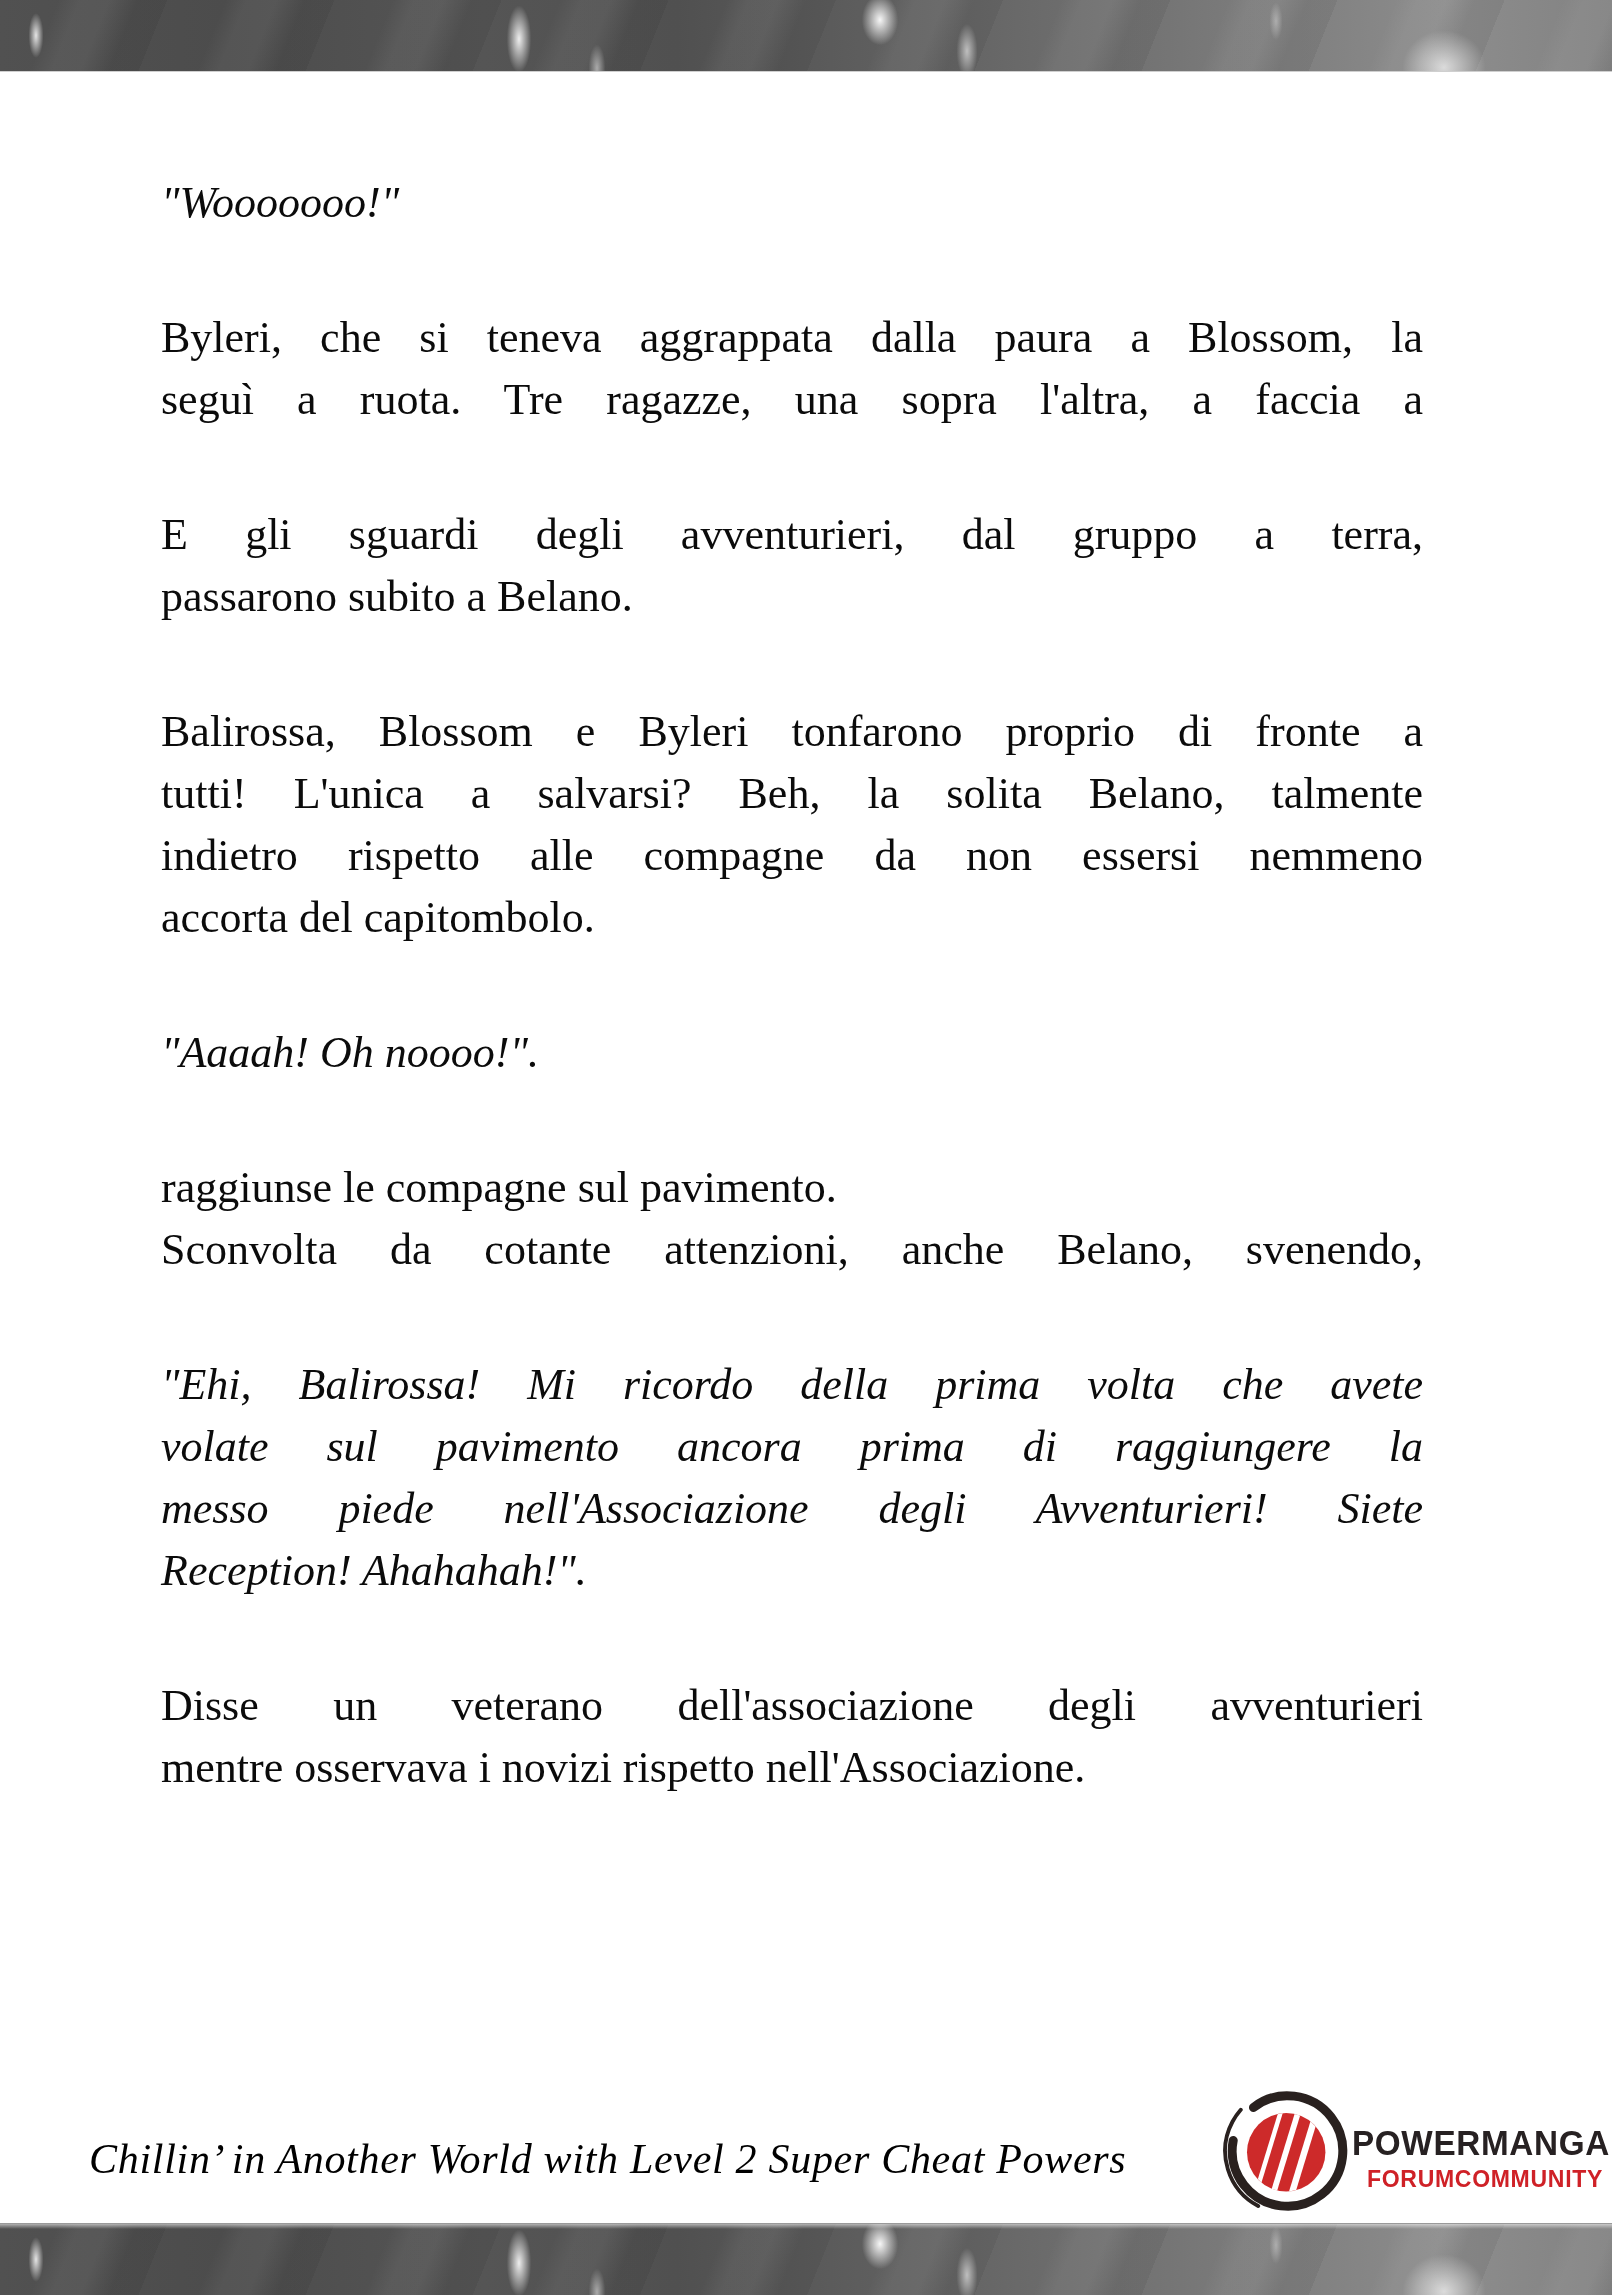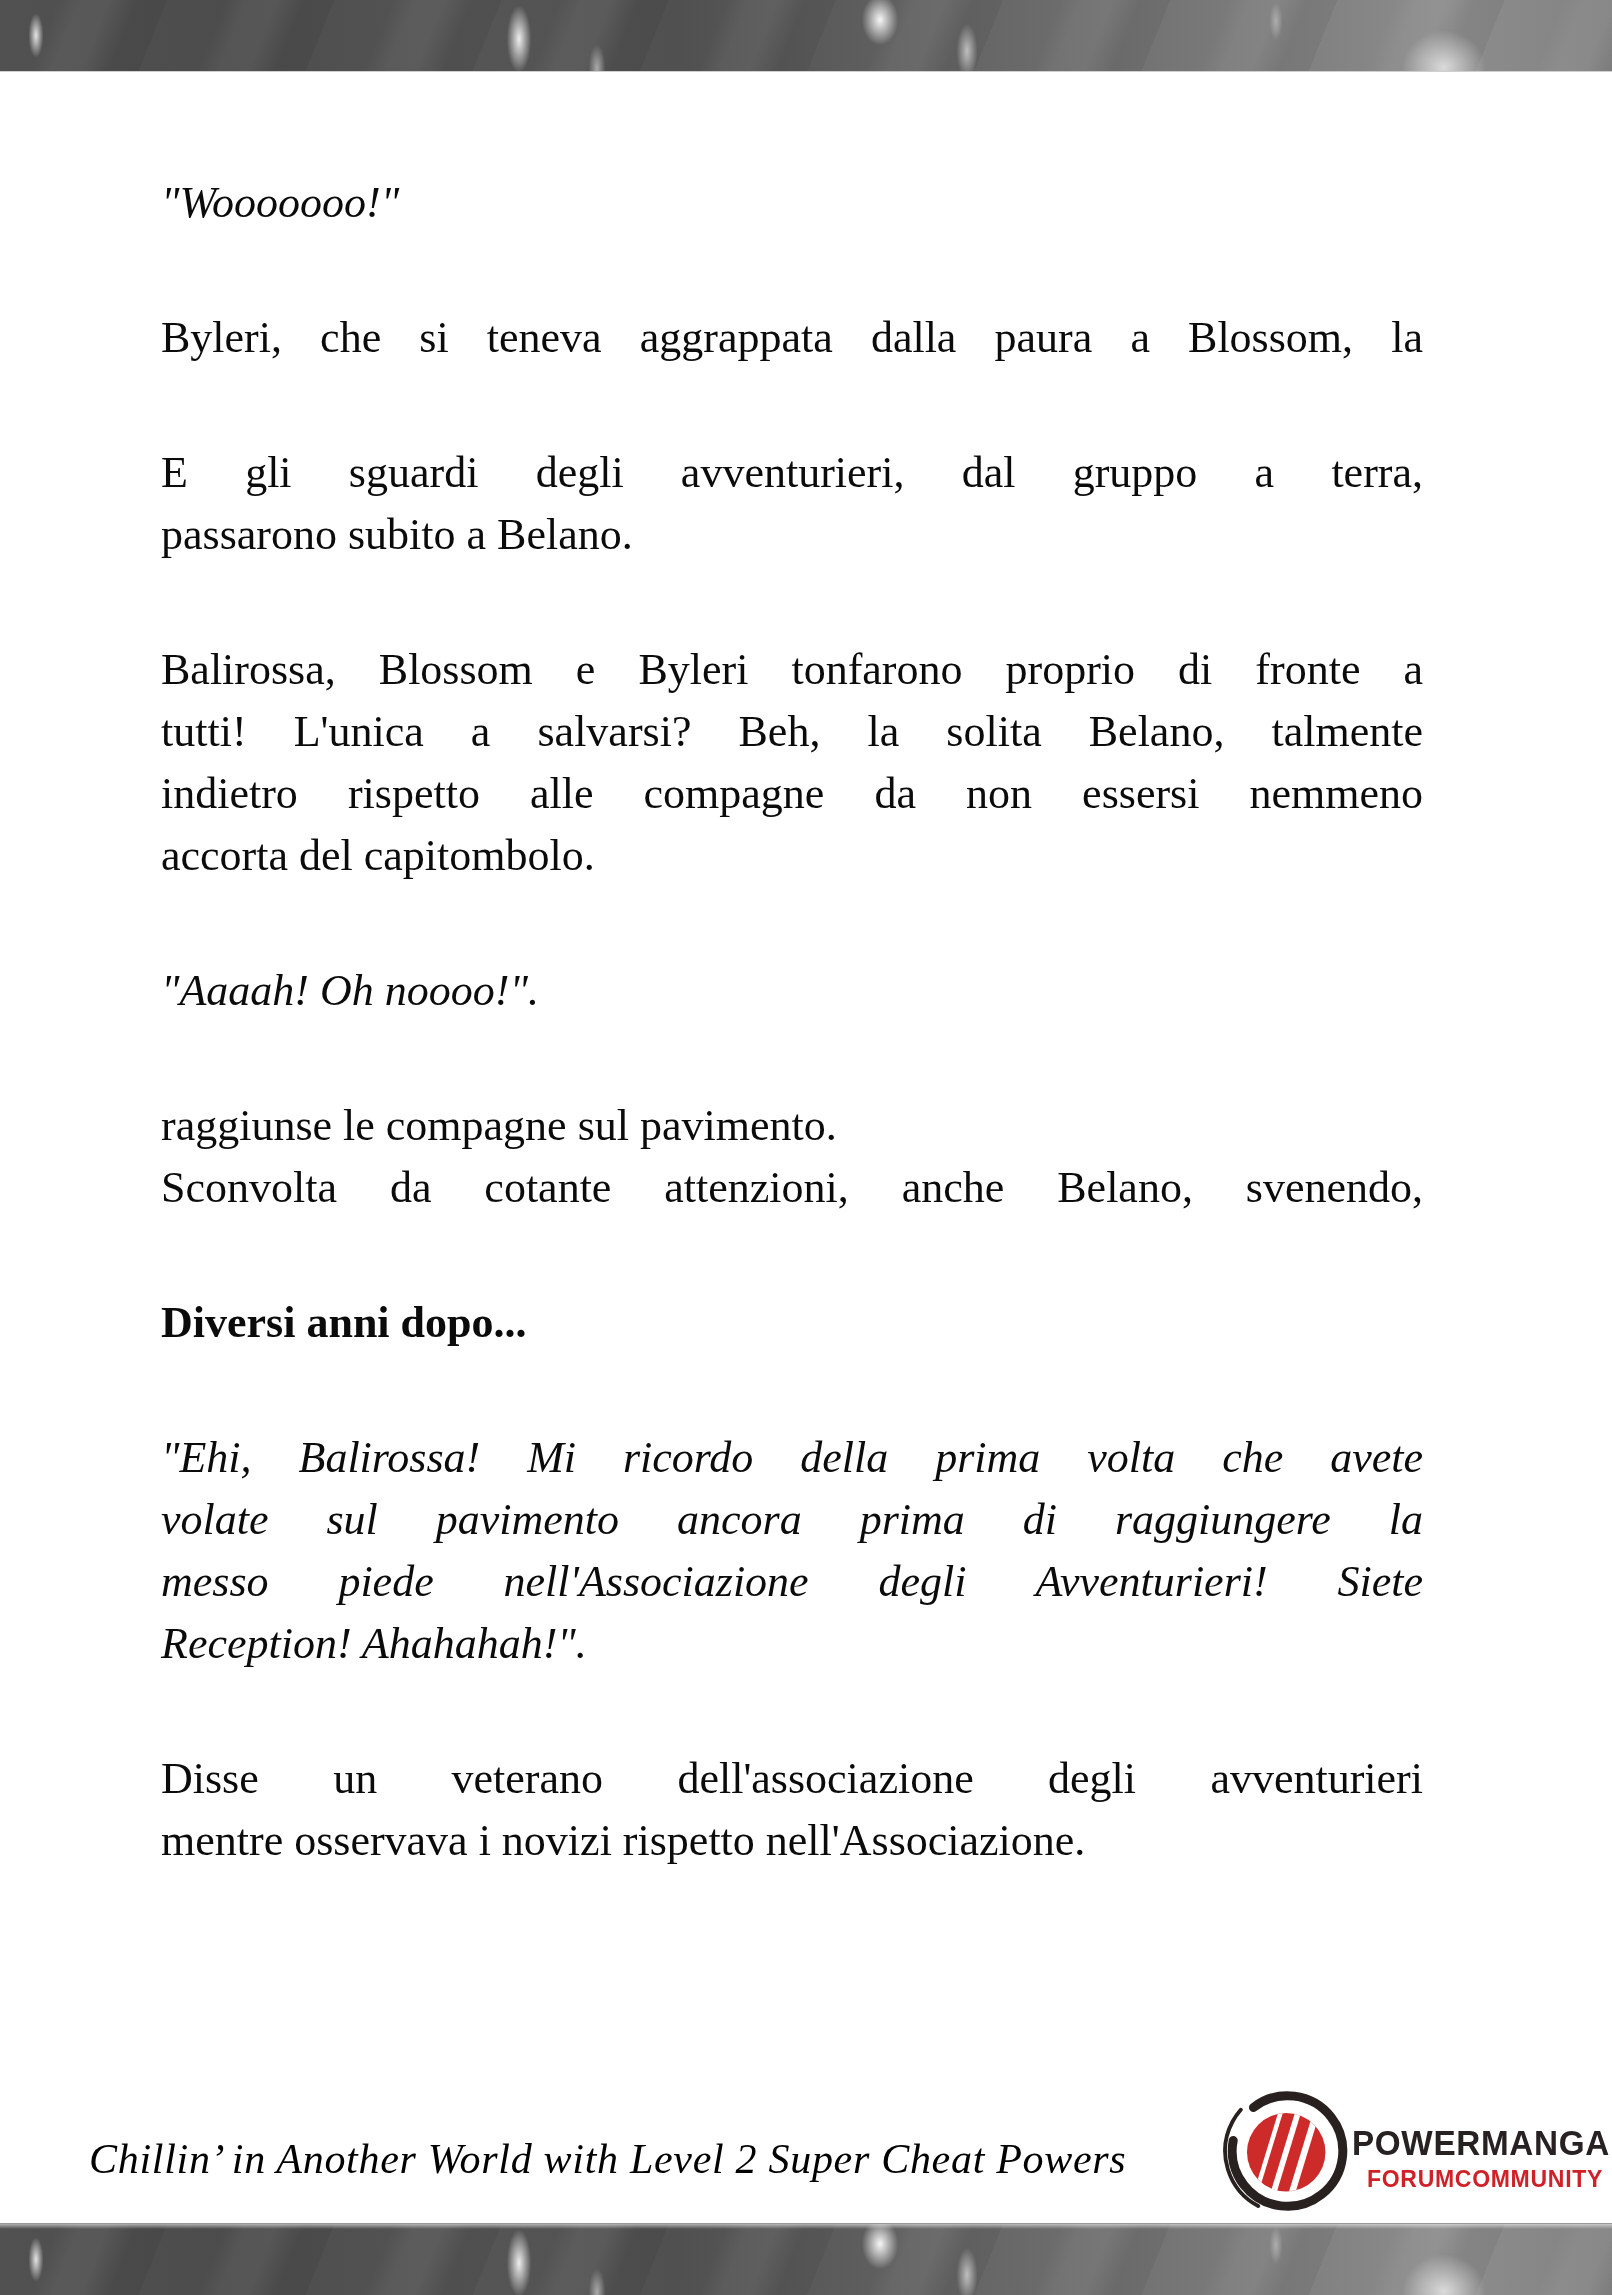--- a/index.html
+++ b/index.html
@@ -71,40 +71,38 @@
 <div class="page">
 
   <div class="band band-top"></div>
 
   <div class="body-text" id="body-text">
       <div class="para italic">
         <div class="line last">"Wooooooo!"</div>
       </div>
       <div class="para normal">
         <div class="line">Byleri, che si teneva aggrappata dalla paura a Blossom, la</div>
+        <div class="line">seguì a ruota. Tre ragazze, una sopra l'altra, a faccia a</div>
       </div>
       <div class="para normal">
         <div class="line">E gli sguardi degli avventurieri, dal gruppo a terra,</div>
         <div class="line last">passarono subito a Belano.</div>
       </div>
       <div class="para normal">
         <div class="line">Balirossa, Blossom e Byleri tonfarono proprio di fronte a</div>
         <div class="line">tutti! L'unica a salvarsi? Beh, la solita Belano, talmente</div>
         <div class="line">indietro rispetto alle compagne da non essersi nemmeno</div>
         <div class="line last">accorta del capitombolo.</div>
       </div>
       <div class="para italic">
         <div class="line last">"Aaaah! Oh noooo!".</div>
       </div>
       <div class="para normal">
         <div class="line last">raggiunse le compagne sul pavimento.</div>
         <div class="line">Sconvolta da cotante attenzioni, anche Belano, svenendo,</div>
-      </div>
-      <div class="para bold">
-        <div class="line last">Diversi anni dopo...</div>
       </div>
       <div class="para italic">
         <div class="line">"Ehi, Balirossa! Mi ricordo della prima volta che avete</div>
         <div class="line">volate sul pavimento ancora prima di raggiungere la</div>
         <div class="line">messo piede nell'Associazione degli Avventurieri! Siete</div>
         <div class="line last">Reception! Ahahahah!".</div>
       </div>
       <div class="para normal">
         <div class="line">Disse un veterano dell'associazione degli avventurieri</div>
         <div class="line last">mentre osservava i novizi rispetto nell'Associazione.</div>

